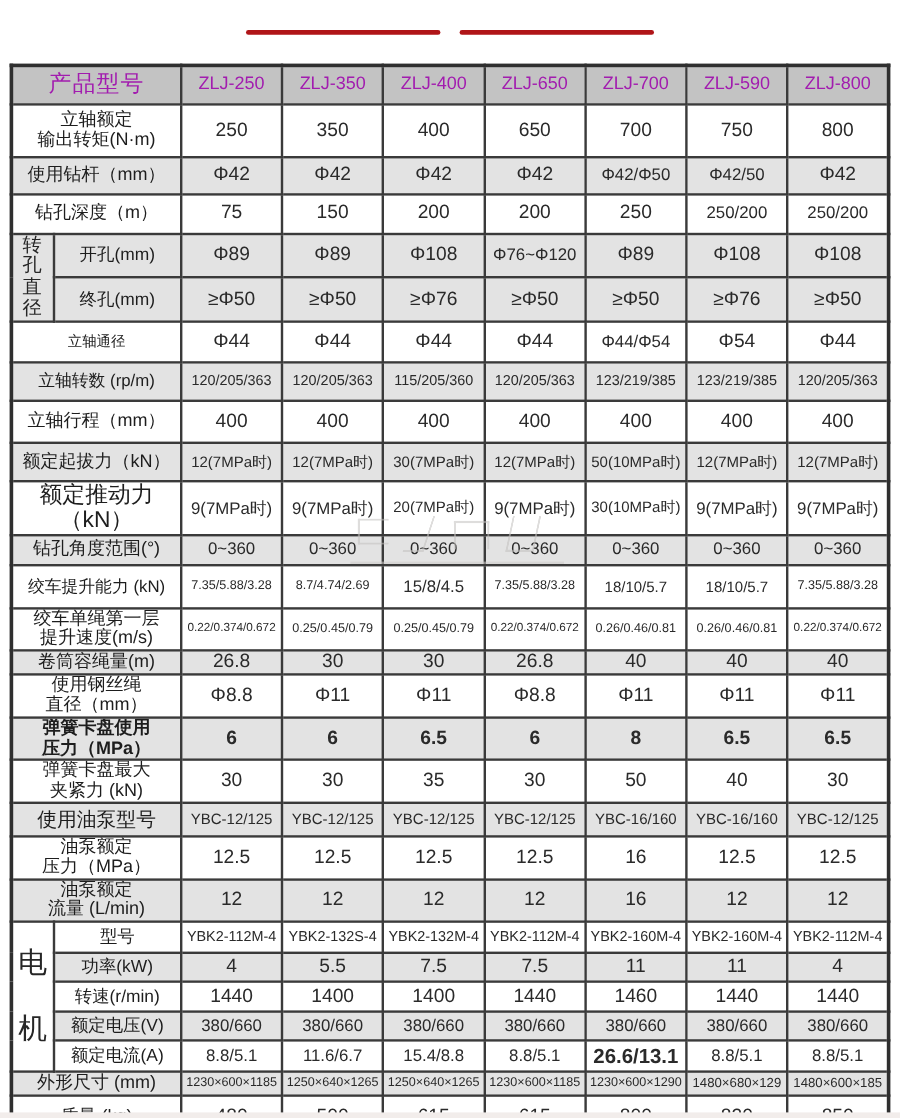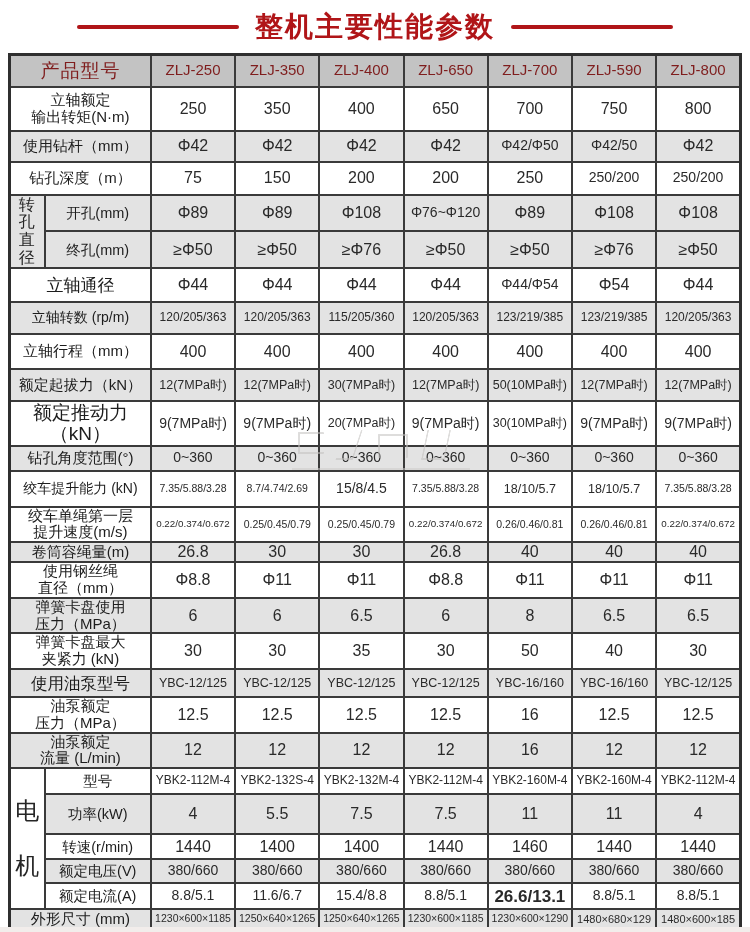--- a/index.html
+++ b/index.html
@@ -42,21 +42,21 @@
   col.c-data { width: 84px; }
   table.spec th, table.spec td {
     border: 2px solid #3a3a3a;
     text-align: center;
     vertical-align: middle;
     padding: 0 1px;
     line-height: 1.12;
     overflow: hidden;
     background: #fff;
   }
-  tr.hdr th { background: #c3c3c3; font-weight: normal; color: #7f1d1d; }
+  tr.hdr th { background: #c3c3c3; font-weight: normal; color: #a21caf; }
   th.hdr-label { font-size: 19px; letter-spacing: 1px; }
   th.hdr-model { font-size: 15px; }
   tr.shade td { background: #e3e3e3; }
   td.no-shade { background: #fff !important; }
   td.force-shade { background: #e3e3e3 !important; }
   td.rowlabel, td.sublabel {
     white-space: pre-line;
     color: #1d1d1d;
   }
   td.sublabel { font-size: 14.5px; }
@@ -95,21 +95,20 @@
     position: absolute; left: 0; bottom: 0;
     width: 750px; height: 5px;
     background: #f2edeb;
   }
 </style>
 </head>
 <body>
 
 <div class="title-bar">
   <div class="title-line"></div>
-  <div class="page-title">整机主要性能参数</div>
   <div class="title-line"></div>
 </div>
 
 <div class="spec-table-wrap">
   <table class="spec">
     <colgroup>
       <col class="c-group">
         <col class="c-sublabel">
       <col class="c-data">
         <col class="c-data">
@@ -179,21 +178,21 @@
           <td class="sublabel">终孔(mm)</td>
           <td class="val" style="font-size: 16px;">≥Φ50</td>
           <td class="val" style="font-size: 16px;">≥Φ50</td>
           <td class="val" style="font-size: 16px;">≥Φ76</td>
           <td class="val" style="font-size: 16px;">≥Φ50</td>
           <td class="val" style="font-size: 16px;">≥Φ50</td>
           <td class="val" style="font-size: 16px;">≥Φ76</td>
           <td class="val" style="font-size: 16px;">≥Φ50</td>
         </tr>
         <tr style="height: 34px;">
-          <td class="rowlabel" colspan="2" style="font-size: 17px;">立轴通径</td>
+          <td class="rowlabel" colspan="2" style="font-size: 12px;">立轴通径</td>
           <td class="val" style="font-size: 16px;">Φ44</td>
           <td class="val" style="font-size: 16px;">Φ44</td>
           <td class="val" style="font-size: 16px;">Φ44</td>
           <td class="val" style="font-size: 16px;">Φ44</td>
           <td class="val" style="font-size: 14px;">Φ44/Φ54</td>
           <td class="val" style="font-size: 16px;">Φ54</td>
           <td class="val" style="font-size: 16px;">Φ44</td>
         </tr>
         <tr class="shade" style="height: 32px;">
           <td class="rowlabel" colspan="2" style="font-size: 14px;">立轴转数 (rp/m)</td>
@@ -280,21 +279,21 @@
           <td class="rowlabel" colspan="2" style="font-size: 15px; margin-top: 44px;">使用钢丝绳
 直径（mm）</td>
           <td class="val" style="font-size: 16px;">Φ8.8</td>
           <td class="val" style="font-size: 16px;">Φ11</td>
           <td class="val" style="font-size: 16px;">Φ11</td>
           <td class="val" style="font-size: 16px;">Φ8.8</td>
           <td class="val" style="font-size: 16px;">Φ11</td>
           <td class="val" style="font-size: 16px;">Φ11</td>
           <td class="val" style="font-size: 16px;">Φ11</td>
         </tr>
-        <tr class="shade" style="height: 35px;">
+        <tr class="shade" style="height: 35px; font-weight: bold;">
           <td class="rowlabel" colspan="2" style="font-size: 15px;">弹簧卡盘使用
 压力（MPa）</td>
           <td class="val" style="font-size: 16px;">6</td>
           <td class="val" style="font-size: 16px;">6</td>
           <td class="val" style="font-size: 16px;">6.5</td>
           <td class="val" style="font-size: 16px;">6</td>
           <td class="val" style="font-size: 16px;">8</td>
           <td class="val" style="font-size: 16px;">6.5</td>
           <td class="val" style="font-size: 16px;">6.5</td>
         </tr>
@@ -348,21 +347,21 @@
           </td>
           <td class="sublabel">型号</td>
           <td class="val" style="font-size: 12px;">YBK2-112M-4</td>
           <td class="val" style="font-size: 12px;">YBK2-132S-4</td>
           <td class="val" style="font-size: 12px;">YBK2-132M-4</td>
           <td class="val" style="font-size: 12px;">YBK2-112M-4</td>
           <td class="val" style="font-size: 12px;">YBK2-160M-4</td>
           <td class="val" style="font-size: 12px;">YBK2-160M-4</td>
           <td class="val" style="font-size: 12px;">YBK2-112M-4</td>
         </tr>
-        <tr class="shade" style="height: 40px;">
+        <tr class="shade" style="height: 24px;">
           <td class="sublabel">功率(kW)</td>
           <td class="val" style="font-size: 16px;">4</td>
           <td class="val" style="font-size: 16px;">5.5</td>
           <td class="val" style="font-size: 16px;">7.5</td>
           <td class="val" style="font-size: 16px;">7.5</td>
           <td class="val" style="font-size: 16px;">11</td>
           <td class="val" style="font-size: 16px;">11</td>
           <td class="val" style="font-size: 16px;">4</td>
         </tr>
         <tr style="height: 25px;">

